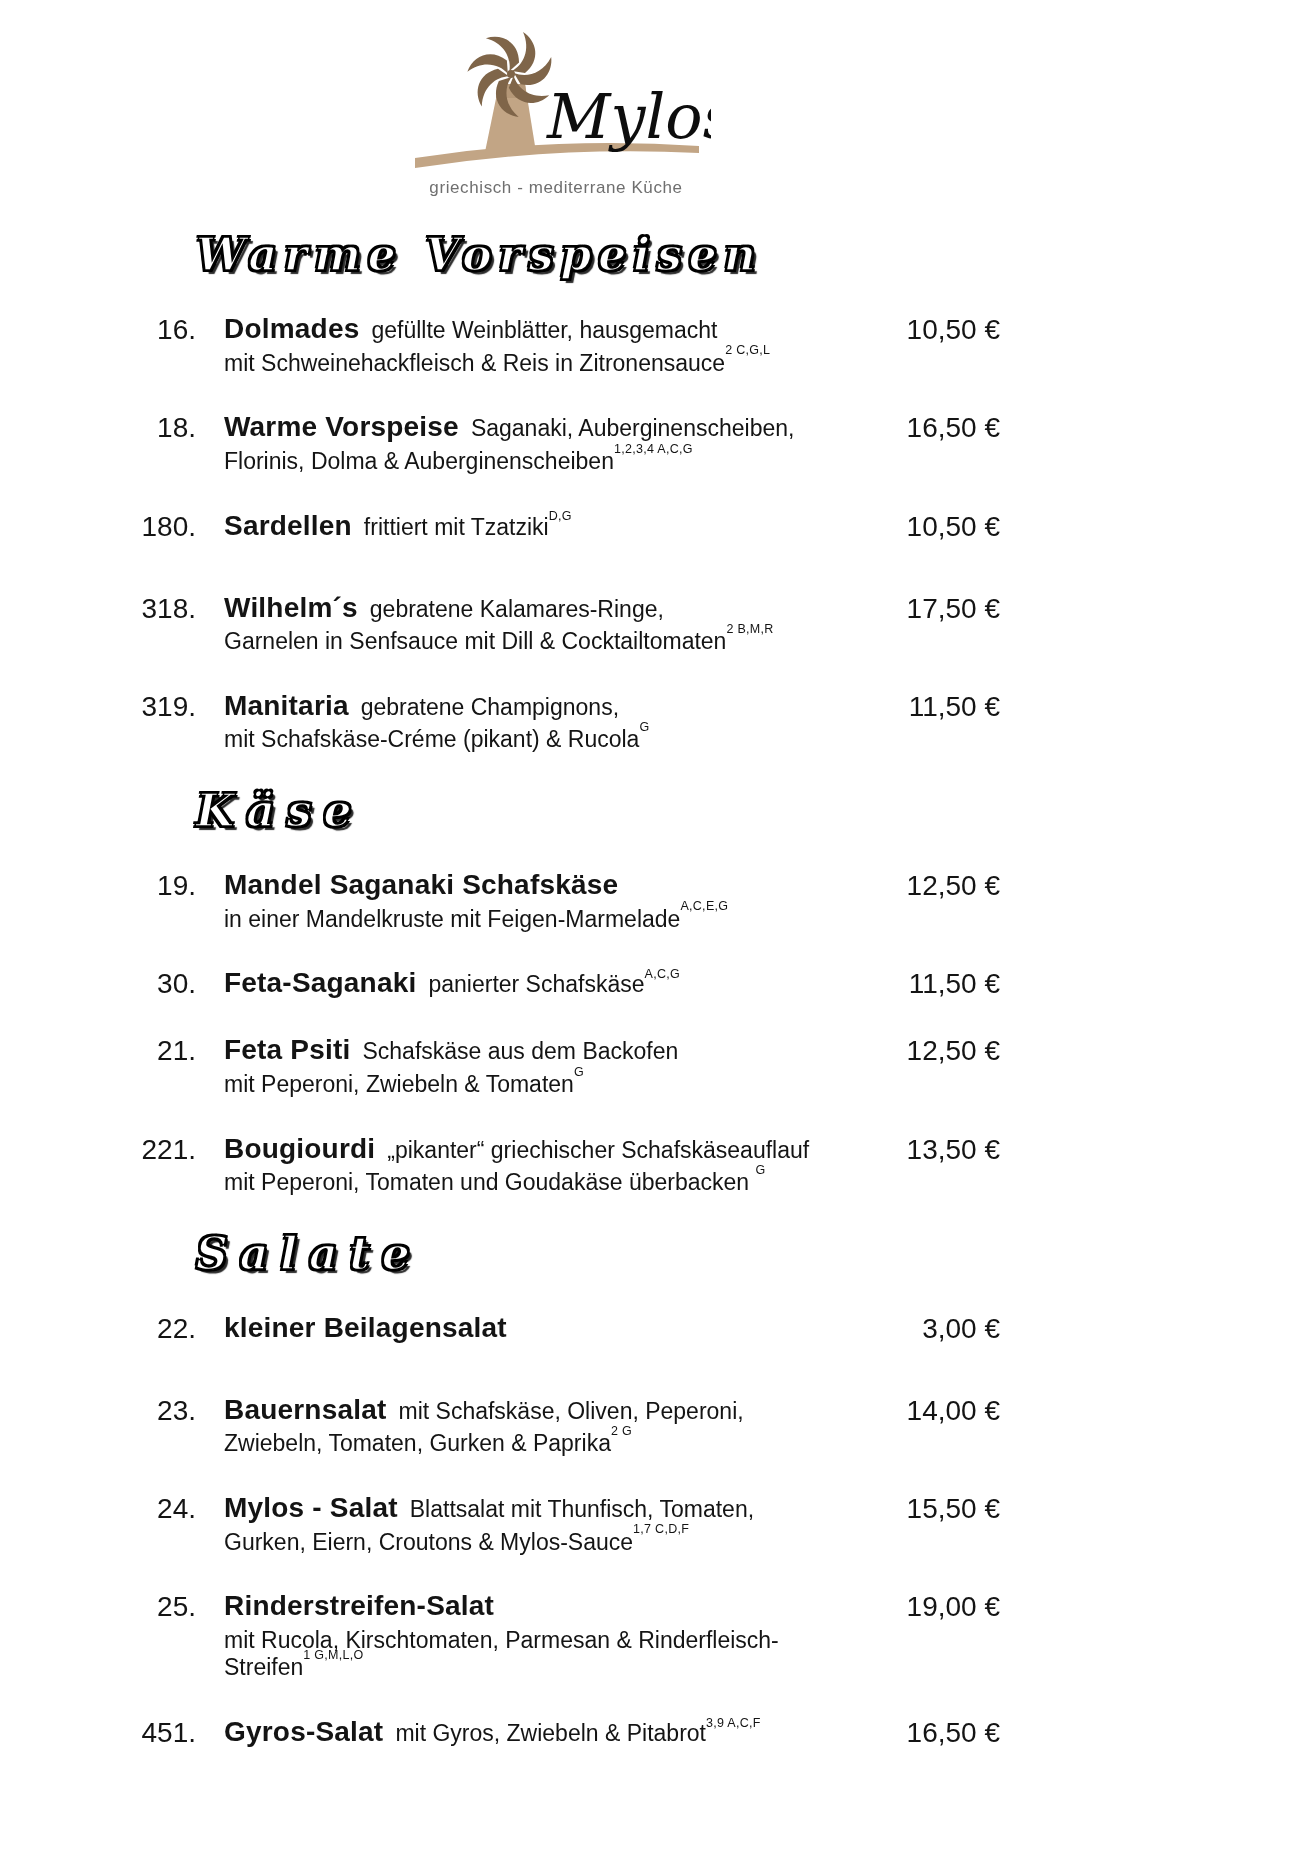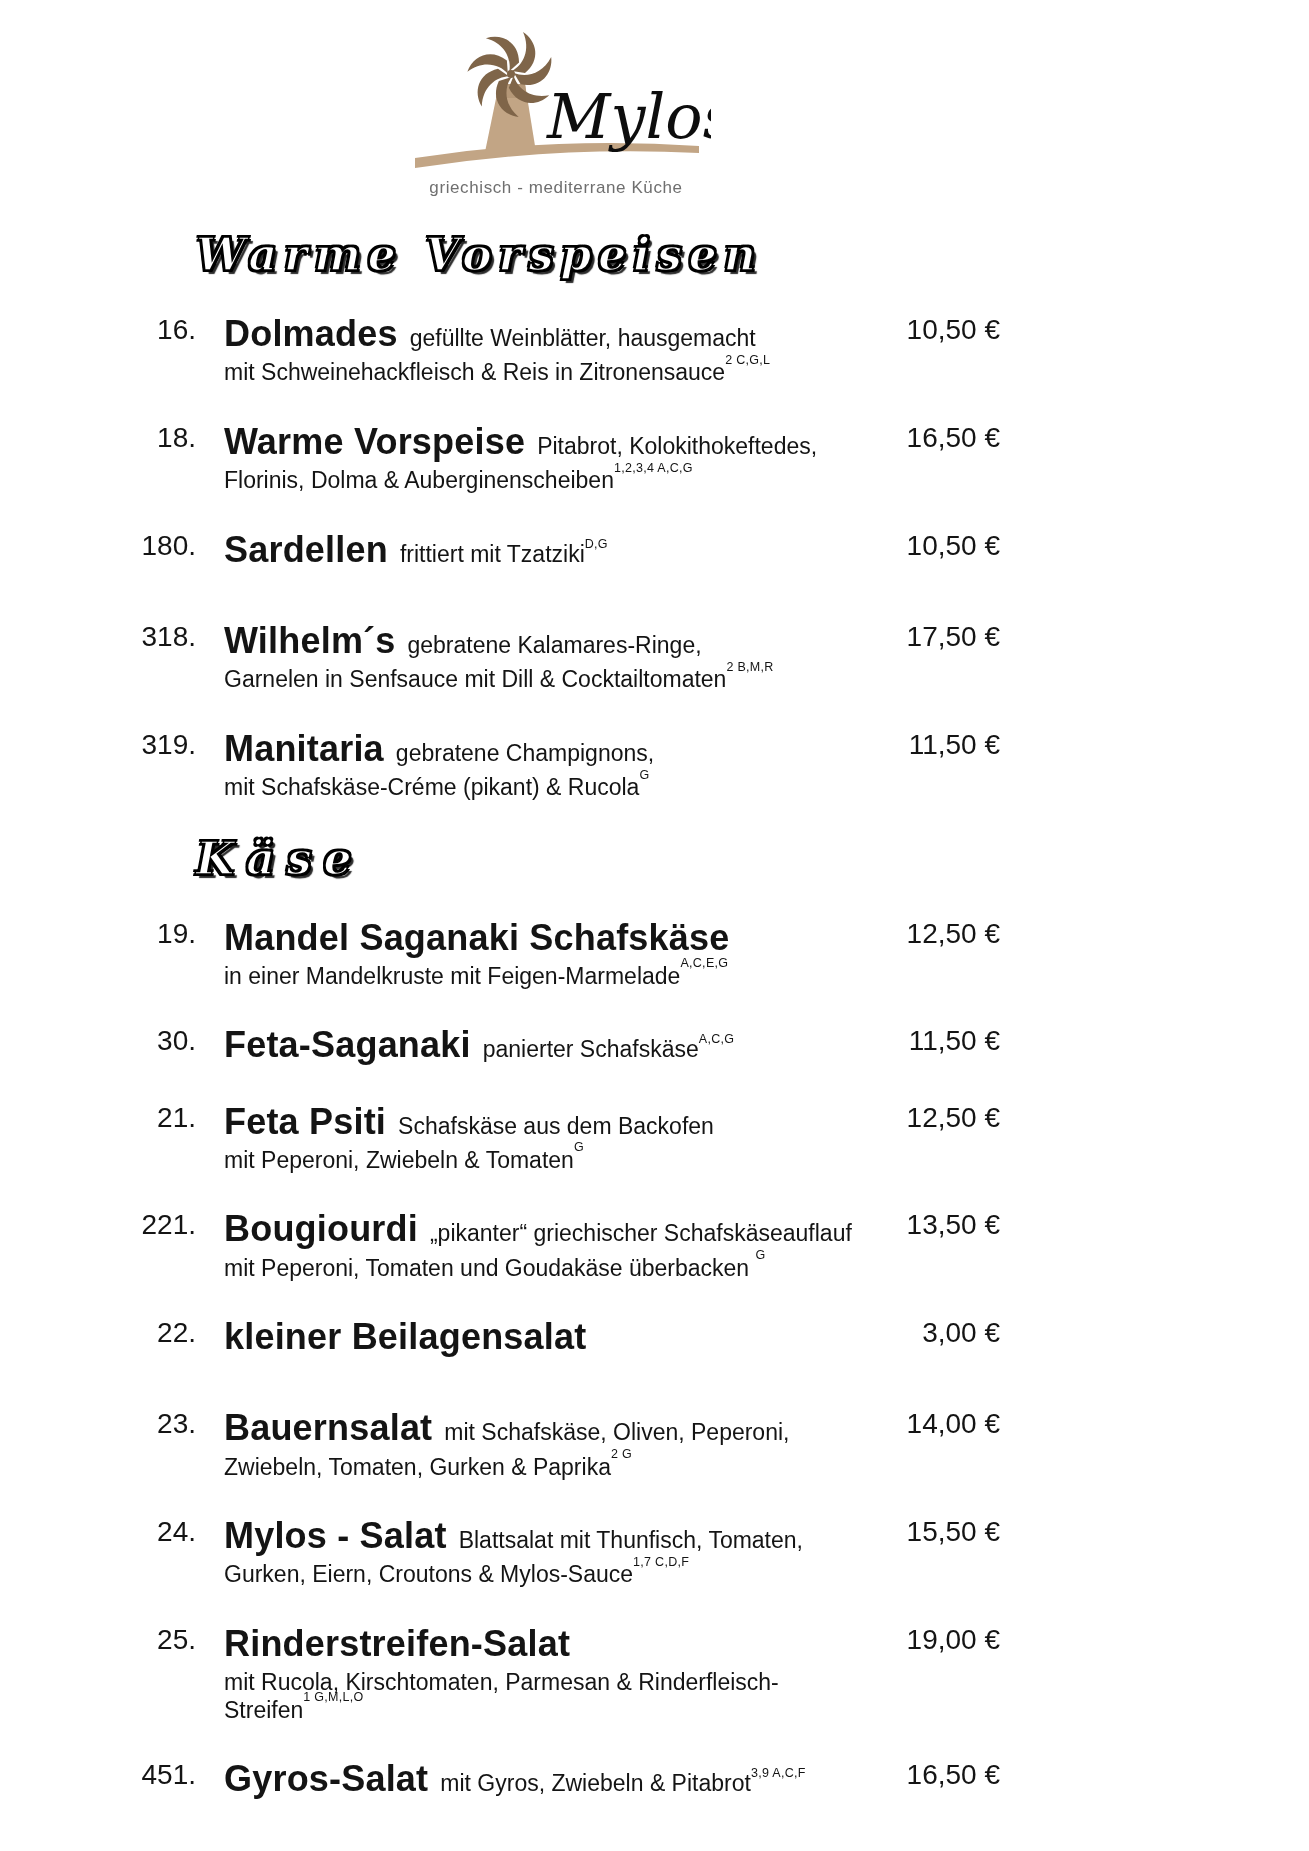--- a/index.html
+++ b/index.html
@@ -32,21 +32,21 @@
   .item {
     display:grid;
     grid-template-columns:66px 1fr 120px;
     column-gap:28px;
     align-items:start;
     margin-bottom:33px;
   }
   .item .num  { font-size:28px; text-align:right; padding-top:2px; white-space:nowrap; }
   .item .body { min-width:0; }
   .l1 { line-height:1.2; }
-  .l1 .nm { font-weight:bold; font-size:36px; letter-spacing:0.2px; }
+  .l1 .nm { font-weight:bold; font-size:28px; letter-spacing:0.2px; }
   .l1 .ds { font-size:23px; margin-left:12px; }
   .l2 { font-size:23px; line-height:1.2; margin-top:4px; }
   sup.sp {
     font-size:12.5px; line-height:0;
     position:relative; top:-0.62em; letter-spacing:0.3px;
   }
   .item .price { font-size:28px; text-align:right; white-space:nowrap; padding-top:2px; }
 
   .gap-lg { margin-bottom:48px; }
 </style>
@@ -92,21 +92,21 @@
         <div class="body">
           <div class="l1"><span class="nm">Dolmades</span><span class="ds">gefüllte Weinblätter, hausgemacht</span></div>
           <div class="l2"><span>mit Schweinehackfleisch &amp; Reis in Zitronensauce</span><sup class="sp">2 C,G,L</sup></div>
         </div>
         <div class="price">10,50 €</div>
       </div>
 
       <div class="item">
         <div class="num">18.</div>
         <div class="body">
-          <div class="l1"><span class="nm">Warme Vorspeise</span><span class="ds">Pitabrot, Kolokithokeftedes,</span></div>
+          <div class="l1"><span class="nm">Warme Vorspeise</span><span class="ds">Saganaki, Auberginenscheiben,</span></div>
           <div class="l2"><span>Florinis, Dolma &amp; Auberginenscheiben</span><sup class="sp">1,2,3,4  A,C,G</sup></div>
         </div>
         <div class="price">16,50 €</div>
       </div>
 
       <div class="item gap-lg">
         <div class="num">180.</div>
         <div class="body">
           <div class="l1"><span class="nm">Sardellen</span><span class="ds">frittiert mit Tzatziki</span><sup class="sp">D,G</sup></div>
         </div>
@@ -165,20 +165,21 @@
         <div class="num">221.</div>
         <div class="body">
           <div class="l1"><span class="nm">Bougiourdi</span><span class="ds">„pikanter“ griechischer Schafskäseauflauf</span></div>
           <div class="l2"><span>mit Peperoni, Tomaten und Goudakäse überbacken </span><sup class="sp">G</sup></div>
         </div>
         <div class="price">13,50 €</div>
       </div>
     </section>
 
     <section>
+      <h2 class="section-title spread">Salate</h2>
 
       <div class="item gap-lg">
         <div class="num">22.</div>
         <div class="body">
           <div class="l1"><span class="nm">kleiner Beilagensalat</span></div>
         </div>
         <div class="price">3,00 €</div>
       </div>
 
       <div class="item">

